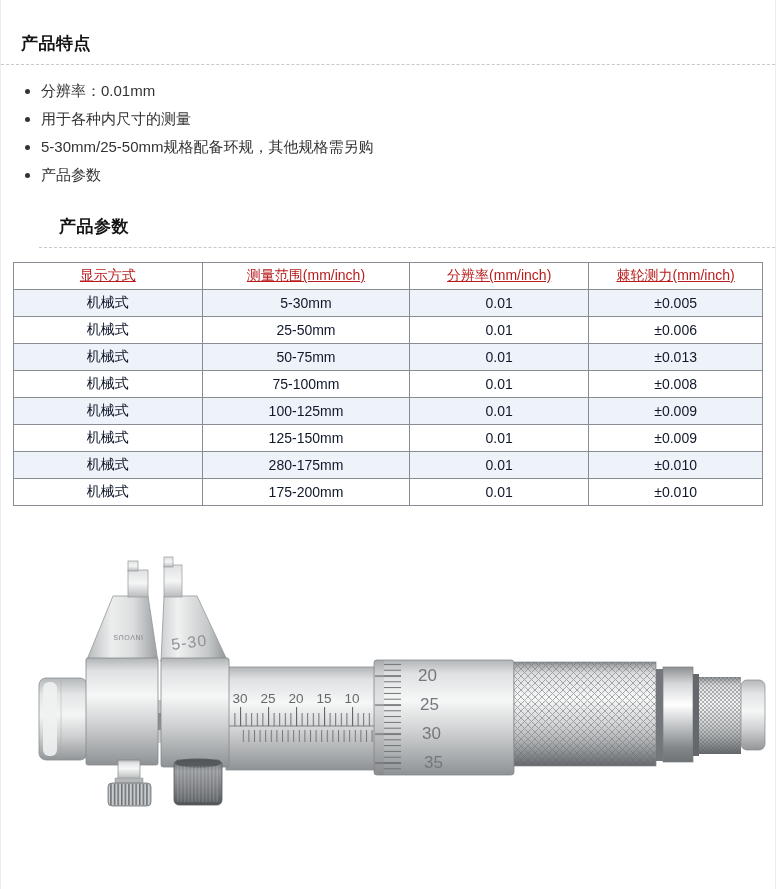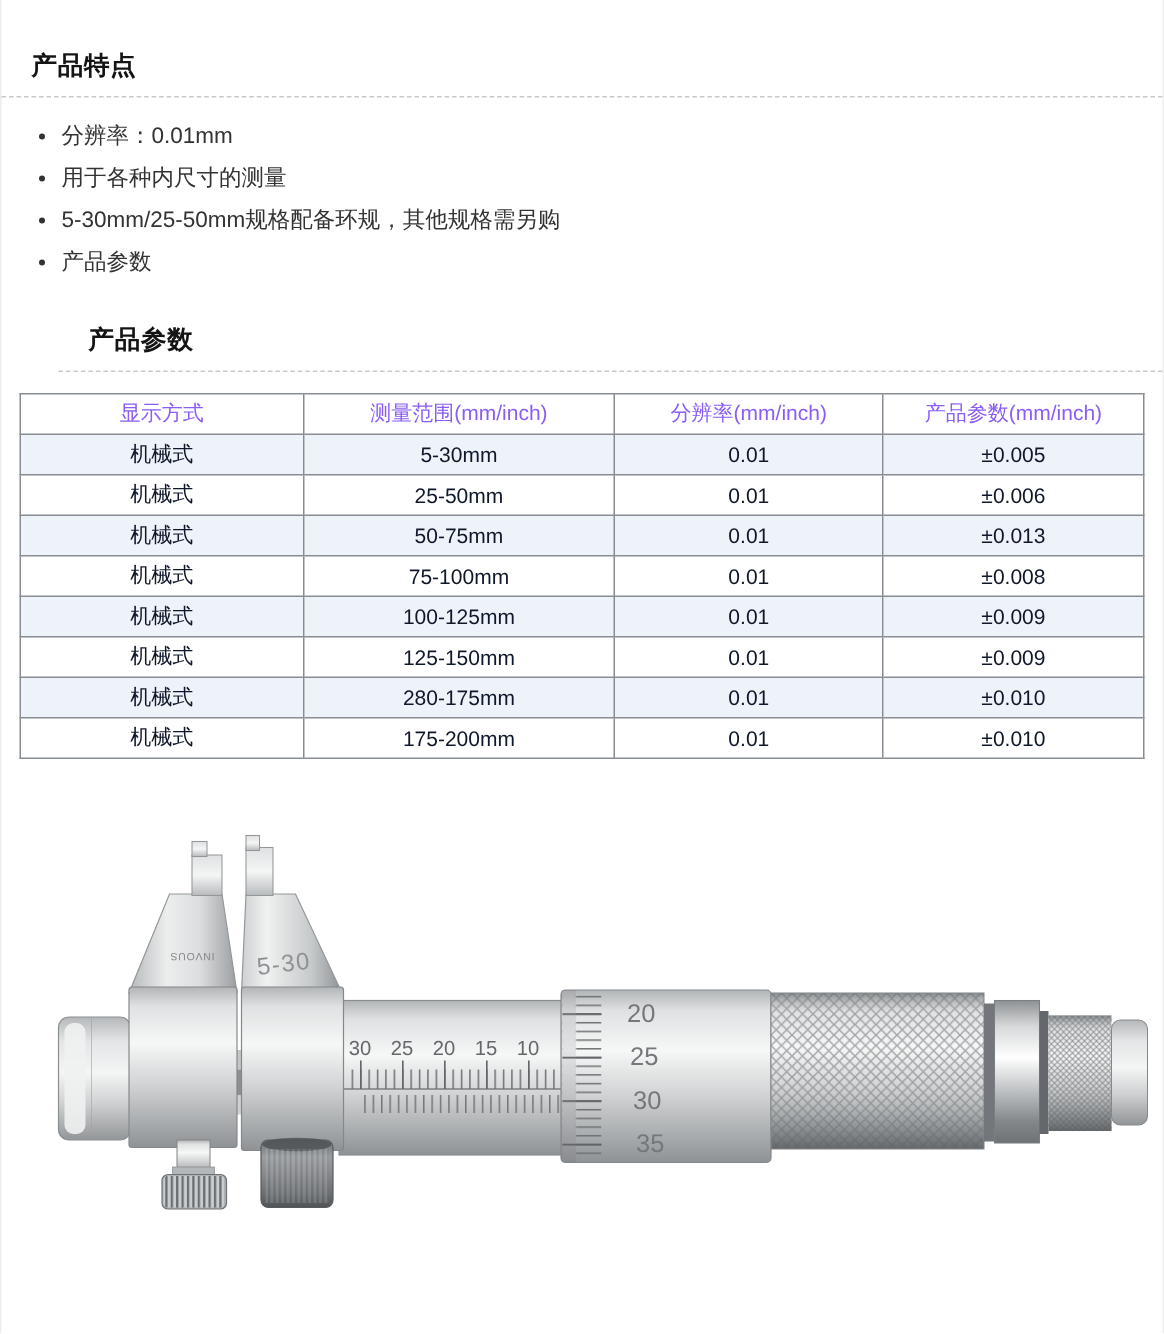--- a/index.html
+++ b/index.html
@@ -9,21 +9,21 @@
   .sec-title { margin:0; font-size:17px; font-weight:700; color:#141414;
                padding:32px 20px 9px 20px; border-bottom:1px dashed #c9c9c9; letter-spacing:0.5px; }
   .sec-title.t2 { padding-top:16px;margin-left:38px; }
   .sec-title.t3 { padding-top:18px; }
   .bullets { margin:12px 4px 10px 0; padding:0 0 0 40px; list-style:disc; }
   .bullets li { font-size:15px; color:#333333; line-height:28px; }
   .table-wrap { margin:14px 12px 0 12px; }
   table { width:100%; border-collapse:collapse; border:1px solid #6f757b; table-layout:fixed; }
   th,td { border:1px solid #878d93; text-align:center; font-size:14px; height:26px; padding:0 2px;
           overflow:hidden; white-space:nowrap; }
-  th { color:#8b5cf6; font-weight:400; background:#ffffff; }
+  th { color:#b91c1c; font-weight:400; background:#ffffff;text-decoration:underline; }
   td { color:#0f172a; background:#ffffff; }
   tbody tr:nth-of-type(odd) td { background:#eef3f9; }
   .figure { margin:44px 0 0 30px; width:740px; height:300px; }
   svg text { font-family:"Liberation Sans","DejaVu Sans",sans-serif; }
 </style>
 </head>
 <body>
 
 <div class="page">
 
@@ -53,21 +53,21 @@
         </colgroup>
         <thead>
           <tr>
 
               <th>显示方式</th>
 
               <th>测量范围(mm/inch)</th>
 
               <th>分辨率(mm/inch)</th>
 
-              <th>产品参数(mm/inch)</th>
+              <th>棘轮测力(mm/inch)</th>
             </tr>
         </thead>
         <tbody>
 
             <tr>
               <td>机械式</td>
               <td>5-30mm</td>
               <td>0.01</td>
               <td>±0.005</td>
             </tr>

